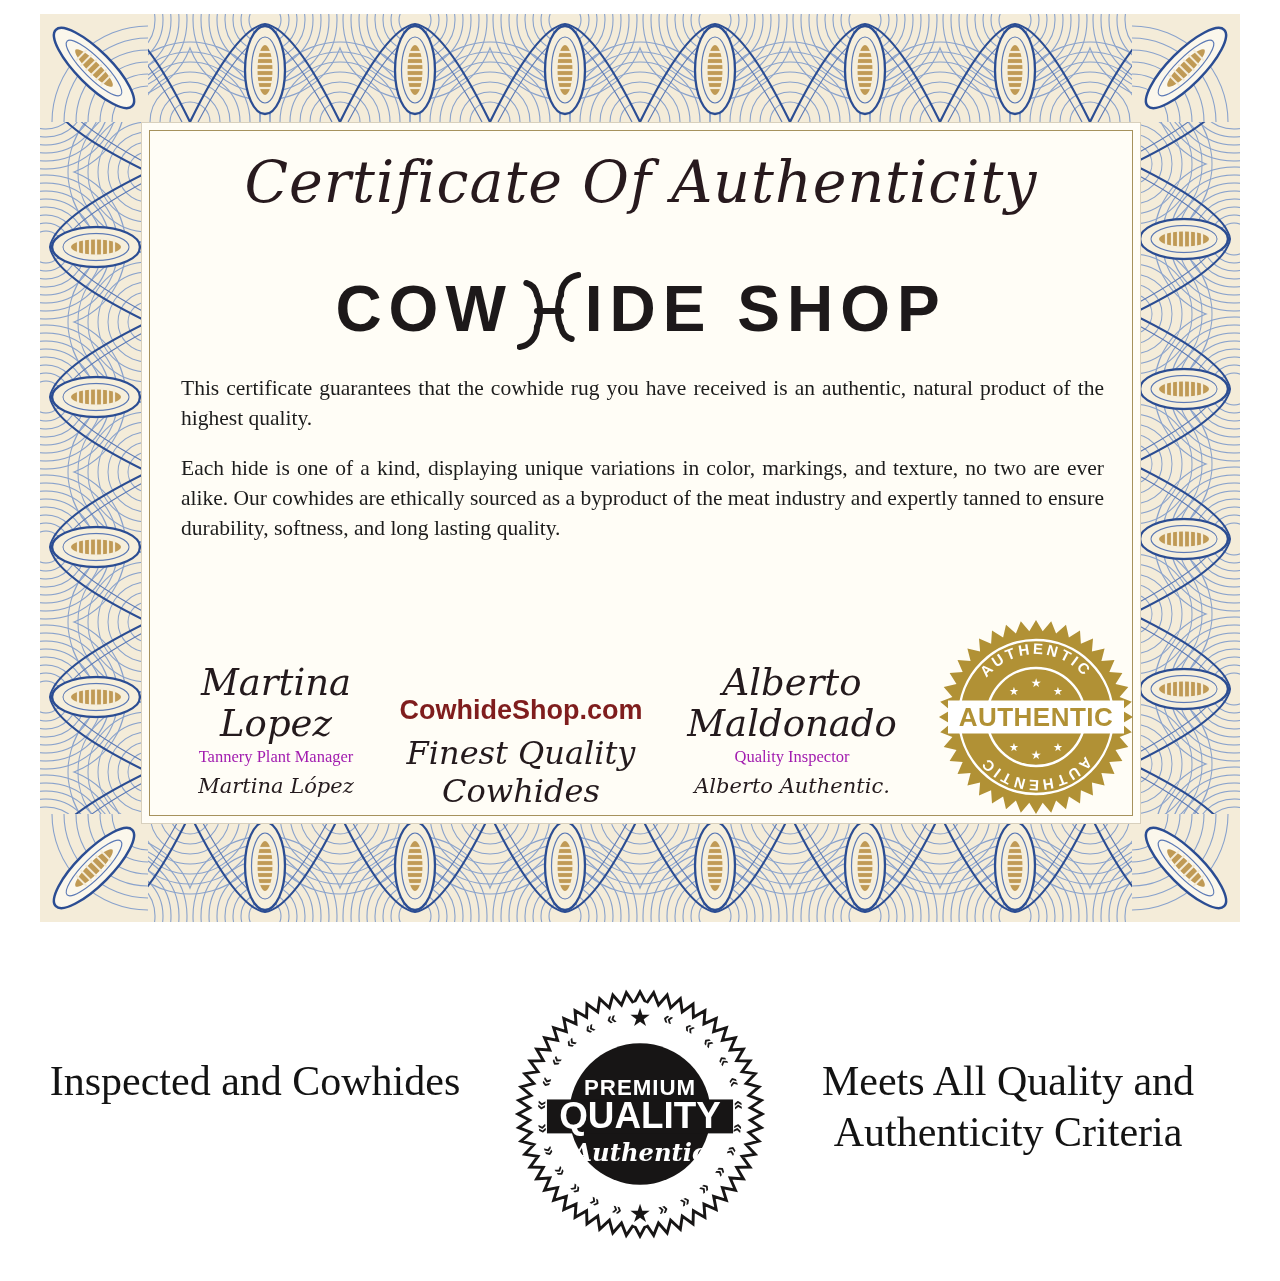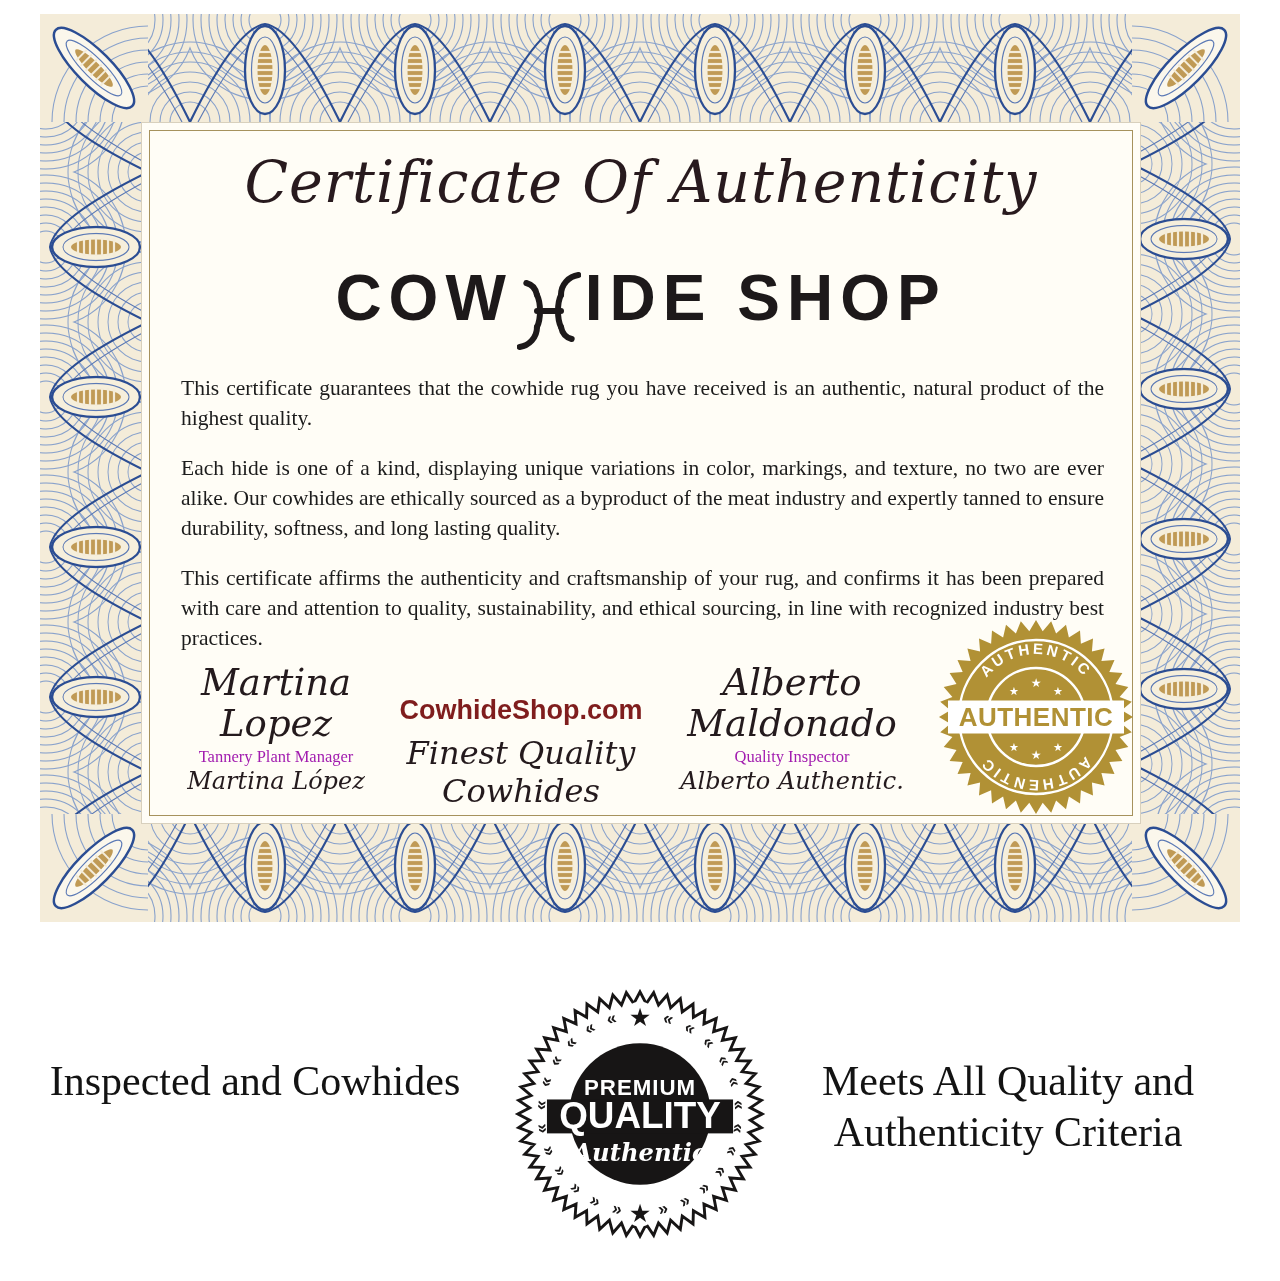--- a/index.html
+++ b/index.html
@@ -12,35 +12,35 @@
 
   .panel{position:absolute;left:101px;top:108px;width:1000px;height:702px;
          background:#fffdf6;border:1px solid #d8d0bd;box-sizing:border-box;}
   .panel-frame{position:absolute;inset:7px;border:1.5px solid #a6925d;pointer-events:none;}
 
   .cert-title{position:absolute;left:0;top:26px;width:100%;text-align:center;
       font-family:"DejaVu Serif","Liberation Serif",serif;font-style:italic;font-weight:500;
       font-size:57px;letter-spacing:1px;color:#281a1e;}
 
   .brand-row{position:absolute;left:0;top:138px;width:100%;display:flex;
-      justify-content:center;align-items:flex-start;}
+      justify-content:center;align-items:center;}
   .brand-text{font-family:"Liberation Sans",sans-serif;font-weight:700;font-size:64px;
       letter-spacing:7px;color:#1d191a;white-space:pre;}
   .hide-icon{width:64px;height:96px;margin:0 4px;transform:translateY(2px);}
 
   .paras{position:absolute;left:39px;right:36px;top:250px;font-size:21.5px;line-height:30px;
       text-align:justify;color:#1c1c1c;}
   .paras p{margin:0 0 20px 0;}
 
   .sig{position:absolute;text-align:center;color:#241a1d;}
   .sig-name{font-family:"DejaVu Serif","Liberation Serif",serif;font-style:italic;
       font-size:37px;line-height:1.1;}
   .sig-role{font-size:16.5px;margin-top:3px;color:#a21caf;}
   .sig-autograph{font-family:"DejaVu Serif","Liberation Serif",serif;font-style:italic;
-      font-size:24px;}
+      font-size:21px;margin-top:7px;}
   .sig-left{left:0;top:540px;width:268px;}
   .sig-center{left:239px;top:572px;width:280px;}
   .sig-right{left:500px;top:540px;width:300px;}
   .sig-site{font-family:"Liberation Sans",sans-serif;font-weight:700;font-size:27px;color:#7f1d1d;}
   .sig-tagline{font-family:"DejaVu Serif","Liberation Serif",serif;font-style:italic;
       font-size:32px;margin-top:8px;}
   .gold-seal{position:absolute;left:794px;top:494px;width:200px;height:200px;}
 
   
   .footer-text{position:absolute;width:450px;text-align:center;font-size:42px;
@@ -167,21 +167,20 @@
             <path d="M66,84 C68,94 74,100 82,102"></path>
             <path d="M30,84 C30,100 18,112 4,114"></path>
           </g>
         </svg>
         <span class="brand-text">IDE SHOP</span>
       </div>
 
       <div class="paras">
         <p>This certificate guarantees that the cowhide rug you have received is an authentic, natural product of the highest quality.</p>
         <p>Each hide is one of a kind, displaying unique variations in color, markings, and texture, no two are ever alike. Our cowhides are ethically sourced as a byproduct of the meat industry and expertly tanned to ensure durability, softness, and long lasting quality.</p>
-        <p>This certificate affirms the authenticity and craftsmanship of your rug, and confirms it has been prepared with care and attention to quality, sustainability, and ethical sourcing, in line with recognized industry best practices.</p>
       </div>
 
       <div class="sig sig-left">
         <div class="sig-name">Martina Lopez</div>
         <div class="sig-role">Tannery Plant Manager</div>
         <div class="sig-autograph">Martina López</div>
       </div>
 
       <div class="sig sig-center">
         <div class="sig-site">CowhideShop.com</div>

